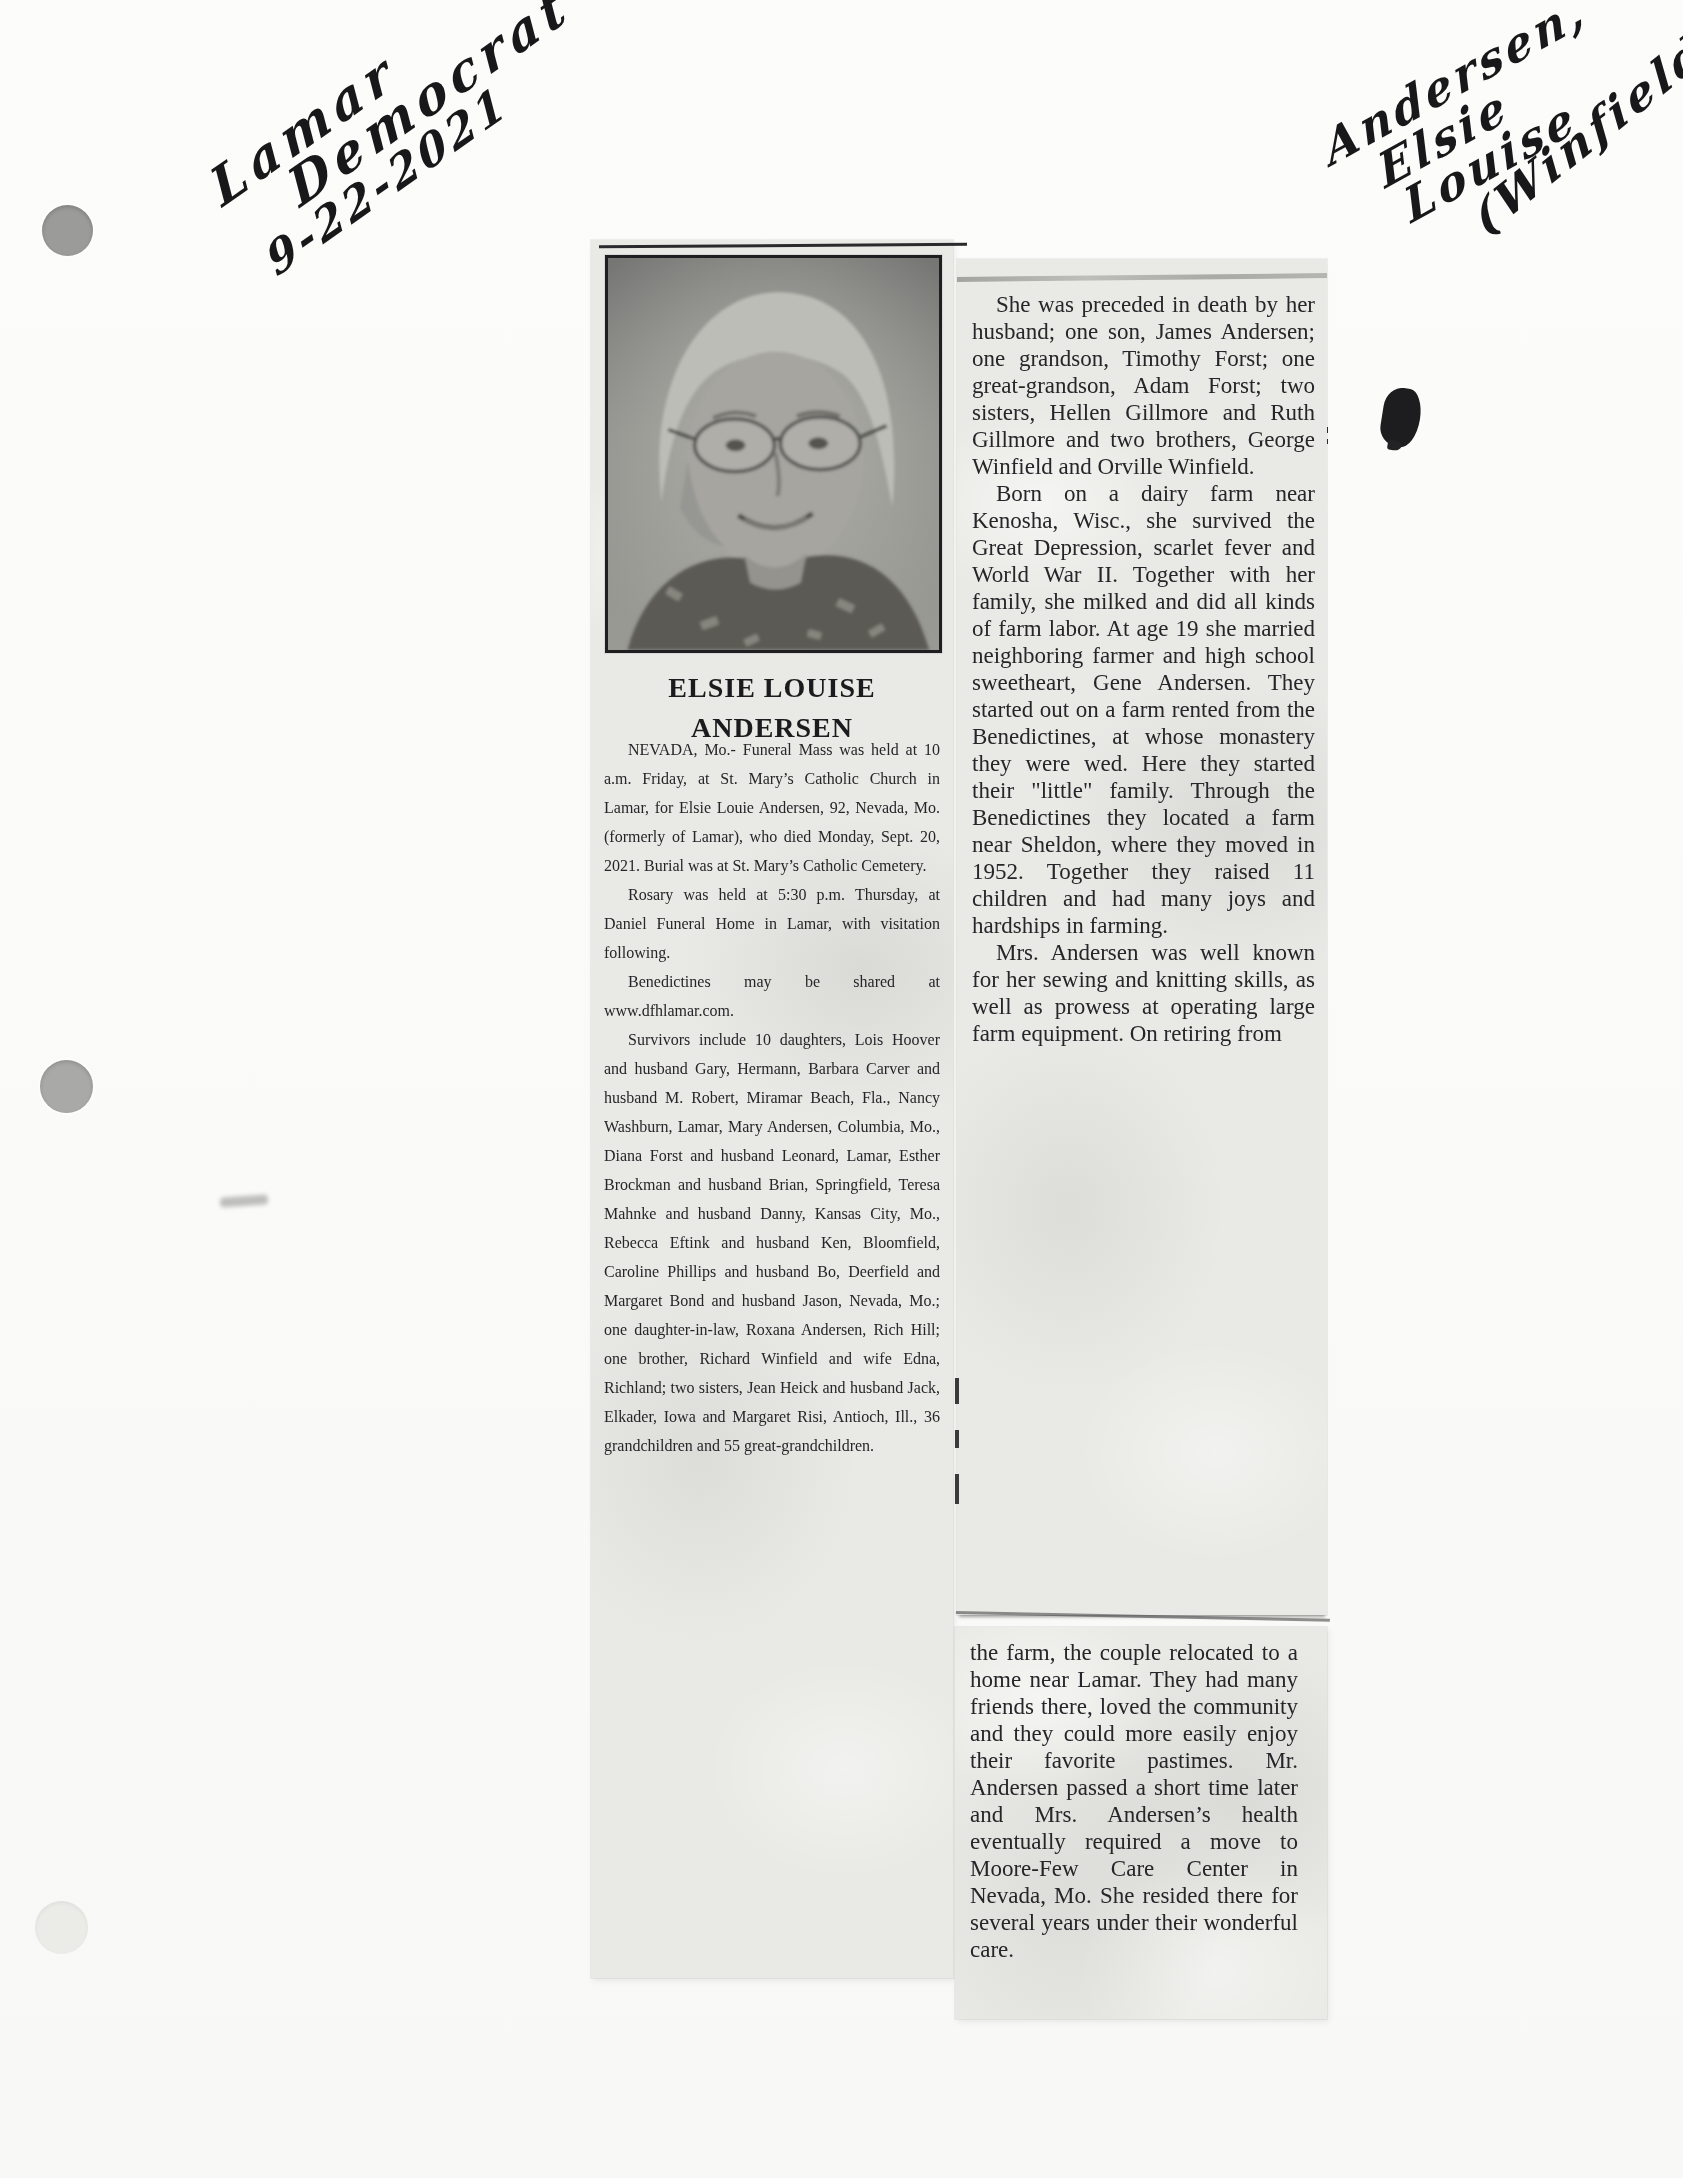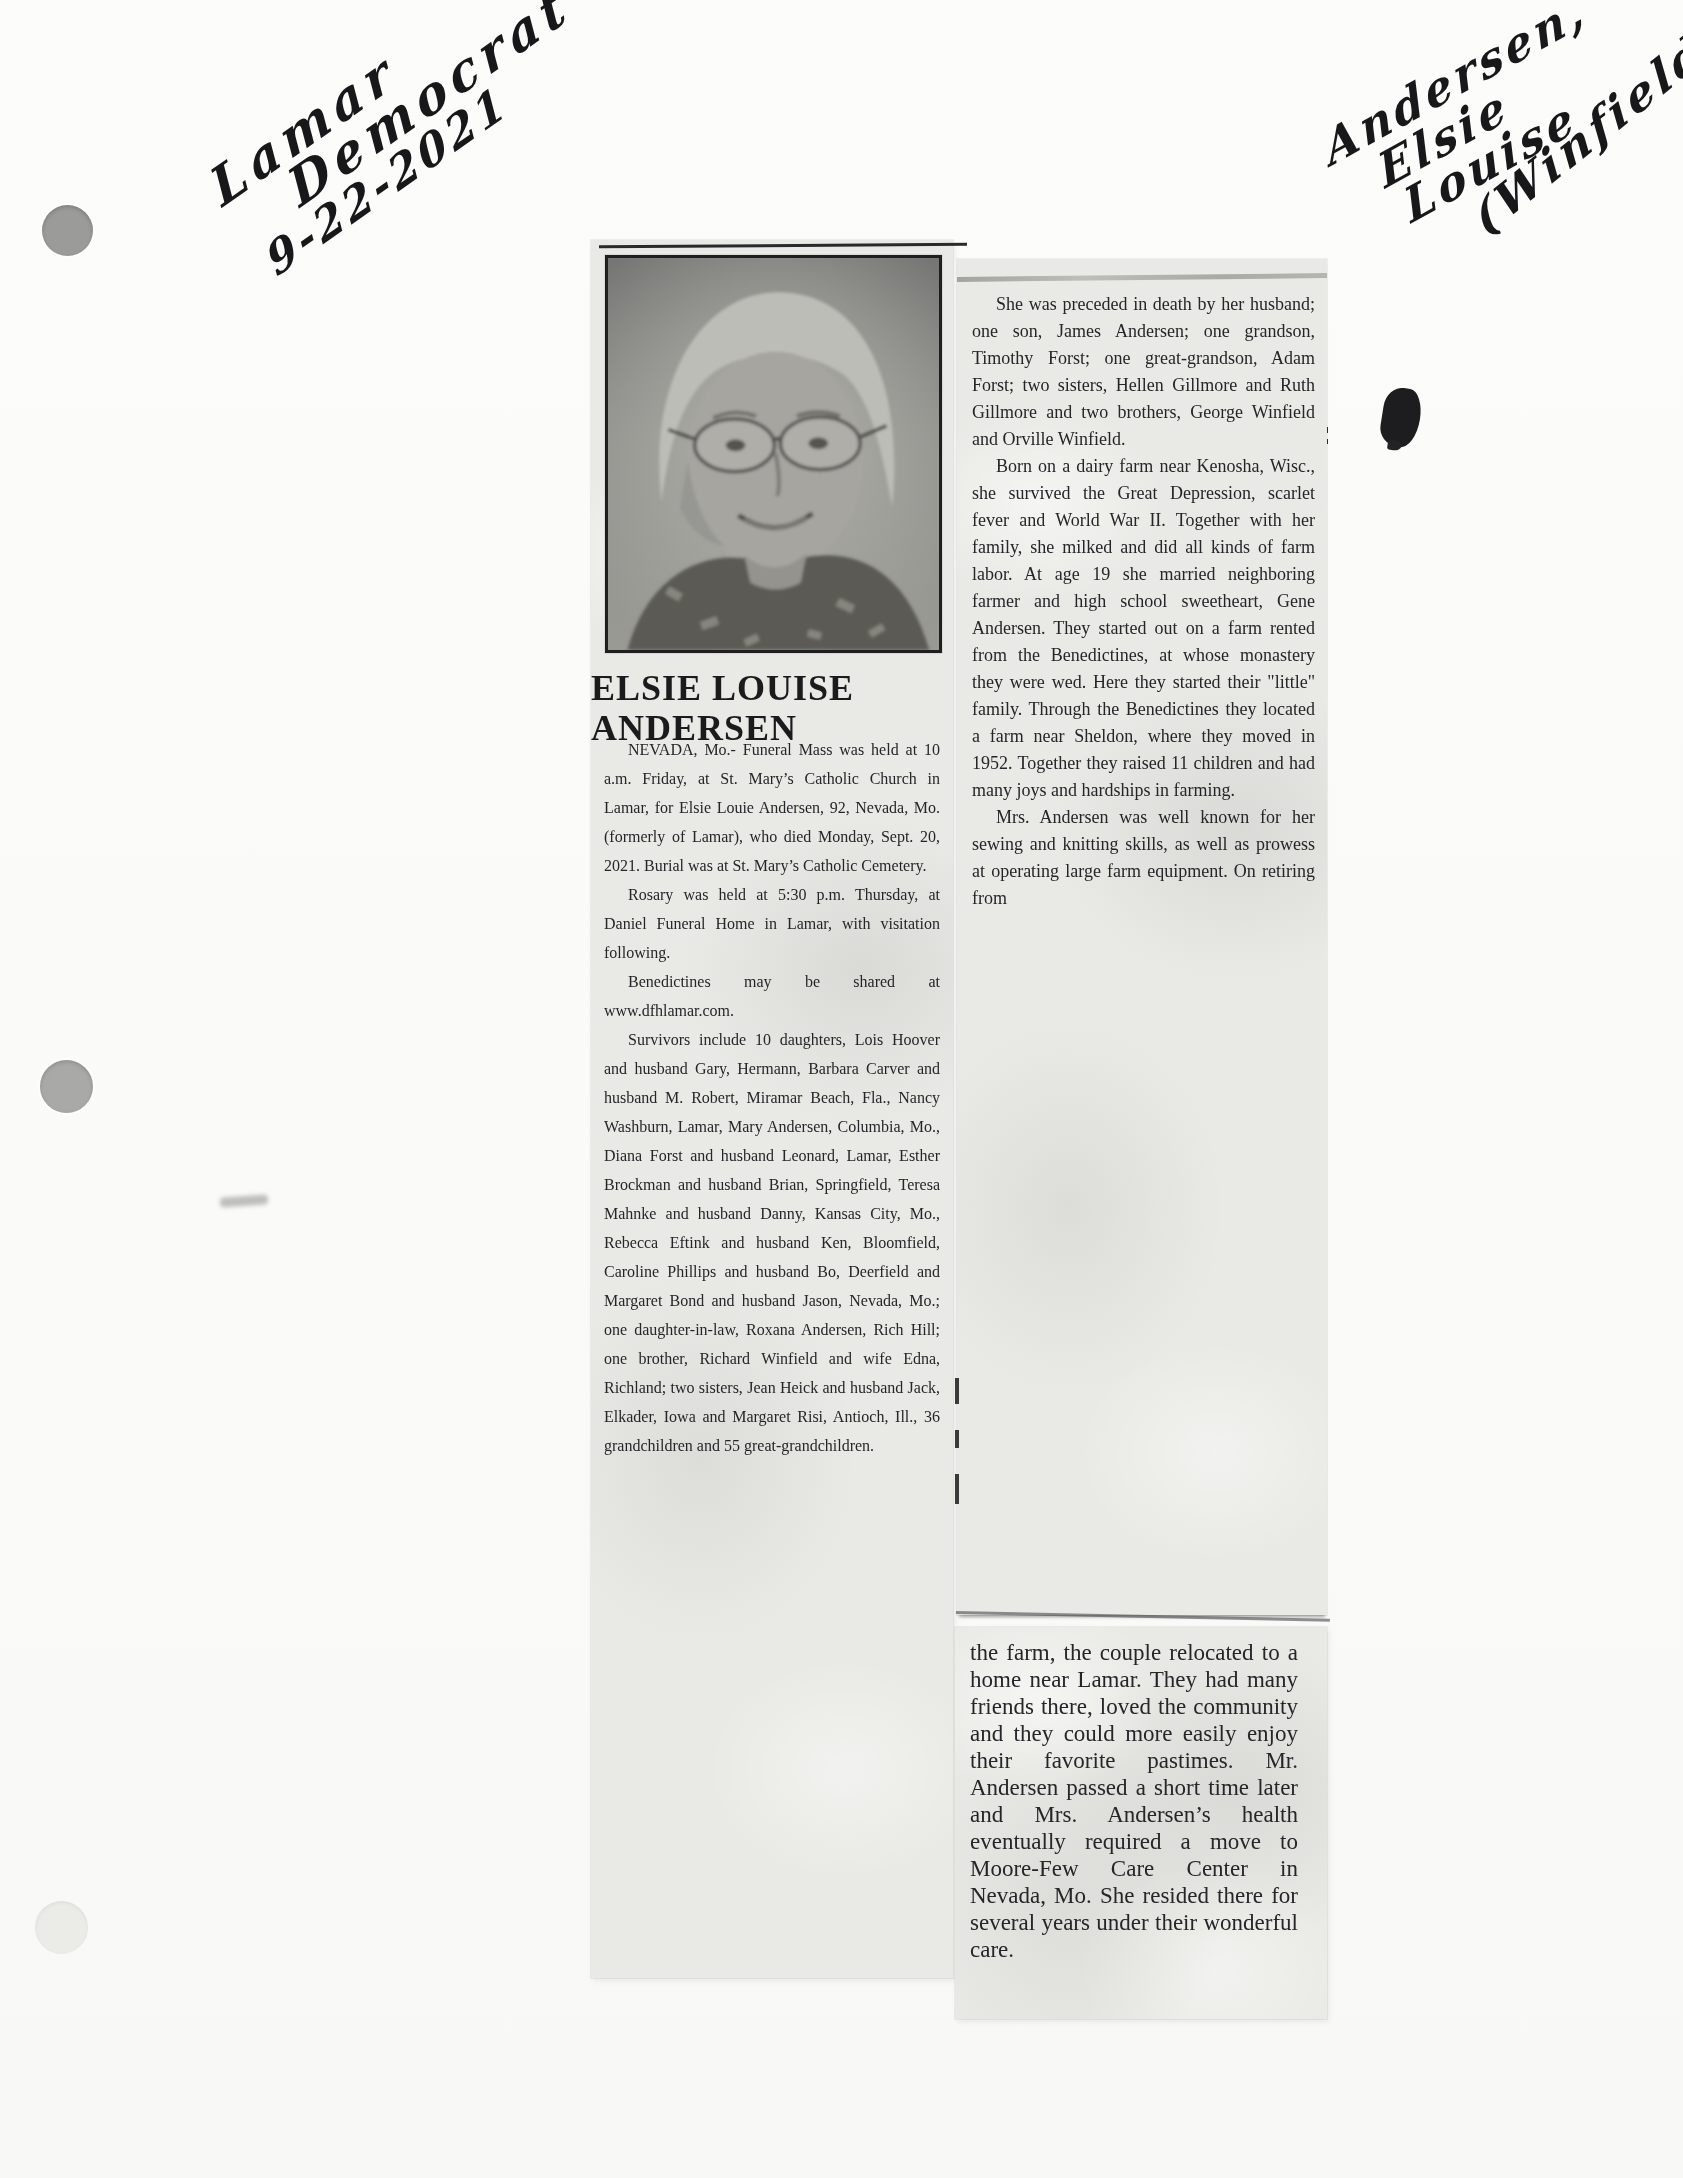--- a/index.html
+++ b/index.html
@@ -71,34 +71,34 @@
   .clip-left::before { 
     content:""; position:absolute; left:8px; top:4px; width:368px; height:3px;
     background:#2a2a2c; transform:rotate(-.4deg); }
   .photo-frame {
     position:absolute; left:14px; top:15px; width:337px; height:398px;
     border:3px solid #1f1f21; background:#8e8e8b; overflow:hidden;
     box-shadow:0 0 0 1px #d8d8d4; }
   .photo-frame svg { display:block; width:100%; height:100%; }
   .headline {
     position:absolute; top:428px; left:0; width:100%;
-    font-size:36px; font-weight:700; letter-spacing:1px; line-height:40px;
-    text-align:left; color:#1b1b1d; }
+    font-size:28px; font-weight:700; letter-spacing:1px; line-height:40px;
+    text-align:center; color:#1b1b1d; }
   .body-left {
     position:absolute; top:495px; left:13px; right:13px;
     font-size:16px; line-height:29px; }
 
   .clip-right-top { left:957px; top:259px; width:370px; height:1356px; }
   .clip-right-top::before { 
     content:""; position:absolute; left:0; top:16px; width:100%; height:5px;
     background:linear-gradient(90deg,#6a6a68,#9a9a96 35%,#757572 70%,#8a8a86);
     opacity:.55; transform:rotate(-.6deg); }
   .clip-right-top { box-shadow:0 0 0 1px rgba(0,0,0,.05), 0 4px 3px -2px rgba(0,0,0,.35); }
   .body-right-top { position:absolute; top:32px; left:15px; right:12px;
-    font-size:18px; line-height:27px; }
+    font-size:23px; line-height:27px; }
   .left-edge-marks { position:absolute; left:-2px; top:1119px; width:6px; height:178px; }
   .left-edge-marks i { display:block; width:4px; background:#3a3a3c; margin-bottom:26px; }
   .lm1 { height:26px; } .lm2 { height:18px; } .lm3 { height:30px; }
 
   .seam { position:absolute; left:956px; top:1611px; width:374px; height:3px;
           background:#4a4a4c; opacity:.6; transform:rotate(1.2deg); transform-origin:0 0; }
 
   .clip-right-bottom { left:955px; top:1627px; width:372px; height:392px; }
   .body-right-bottom { position:absolute; top:12px; left:15px; right:29px;
     font-size:23px; line-height:27px; }

